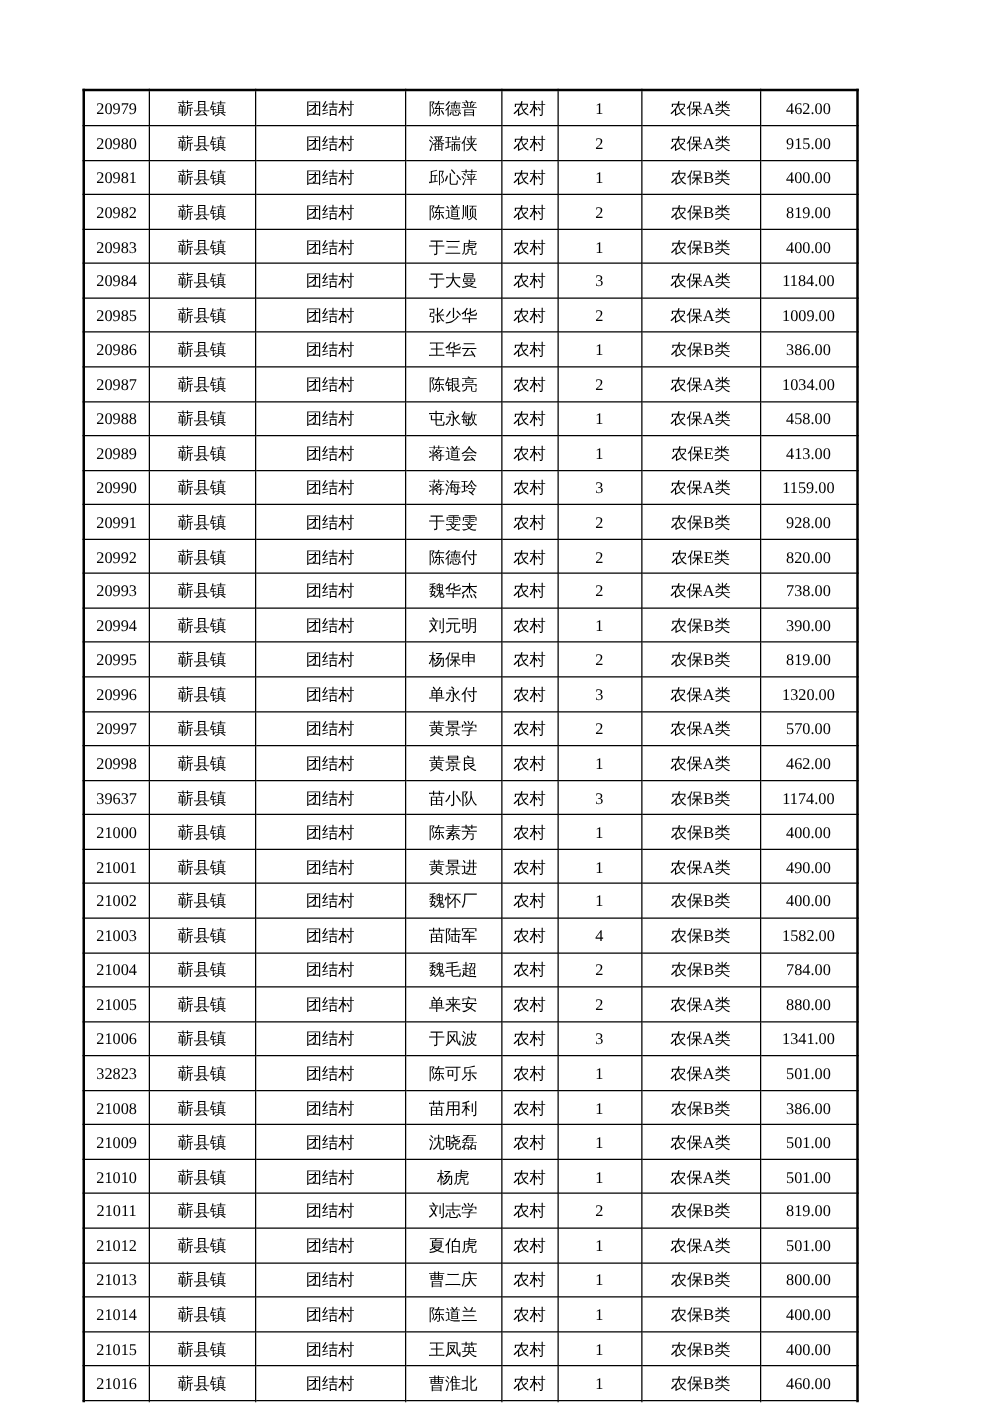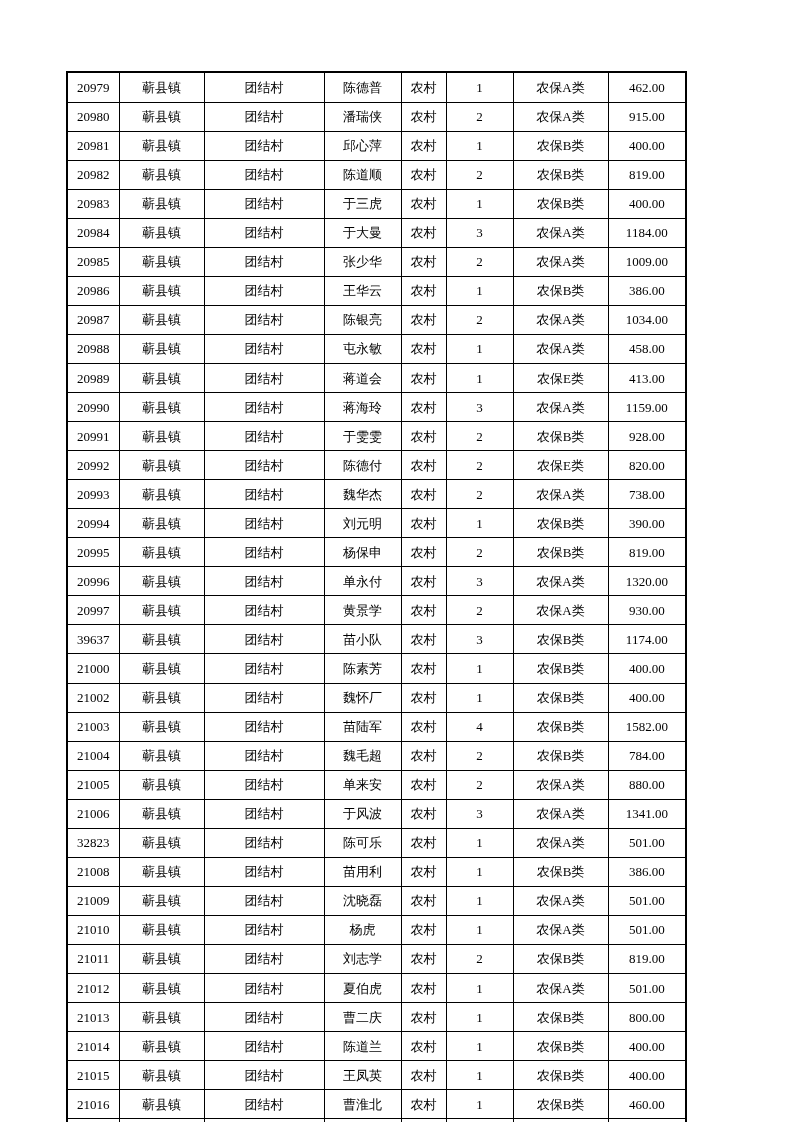--- a/index.html
+++ b/index.html
@@ -234,41 +234,61 @@
           <td>1320.00</td>
         </tr>
         <tr>
           <td>20997</td>
           <td>蕲县镇</td>
           <td>团结村</td>
           <td>黄景学</td>
           <td>农村</td>
           <td>2</td>
           <td>农保A类</td>
-          <td>930.00</td>
+          <td>570.00</td>
+        </tr>
+        <tr>
+          <td>20998</td>
+          <td>蕲县镇</td>
+          <td>团结村</td>
+          <td>黄景良</td>
+          <td>农村</td>
+          <td>1</td>
+          <td>农保A类</td>
+          <td>462.00</td>
         </tr>
         <tr>
           <td>39637</td>
           <td>蕲县镇</td>
           <td>团结村</td>
           <td>苗小队</td>
           <td>农村</td>
           <td>3</td>
           <td>农保B类</td>
           <td>1174.00</td>
         </tr>
         <tr>
           <td>21000</td>
           <td>蕲县镇</td>
           <td>团结村</td>
           <td>陈素芳</td>
           <td>农村</td>
           <td>1</td>
           <td>农保B类</td>
           <td>400.00</td>
+        </tr>
+        <tr>
+          <td>21001</td>
+          <td>蕲县镇</td>
+          <td>团结村</td>
+          <td>黄景进</td>
+          <td>农村</td>
+          <td>1</td>
+          <td>农保A类</td>
+          <td>490.00</td>
         </tr>
         <tr>
           <td>21002</td>
           <td>蕲县镇</td>
           <td>团结村</td>
           <td>魏怀厂</td>
           <td>农村</td>
           <td>1</td>
           <td>农保B类</td>
           <td>400.00</td>

